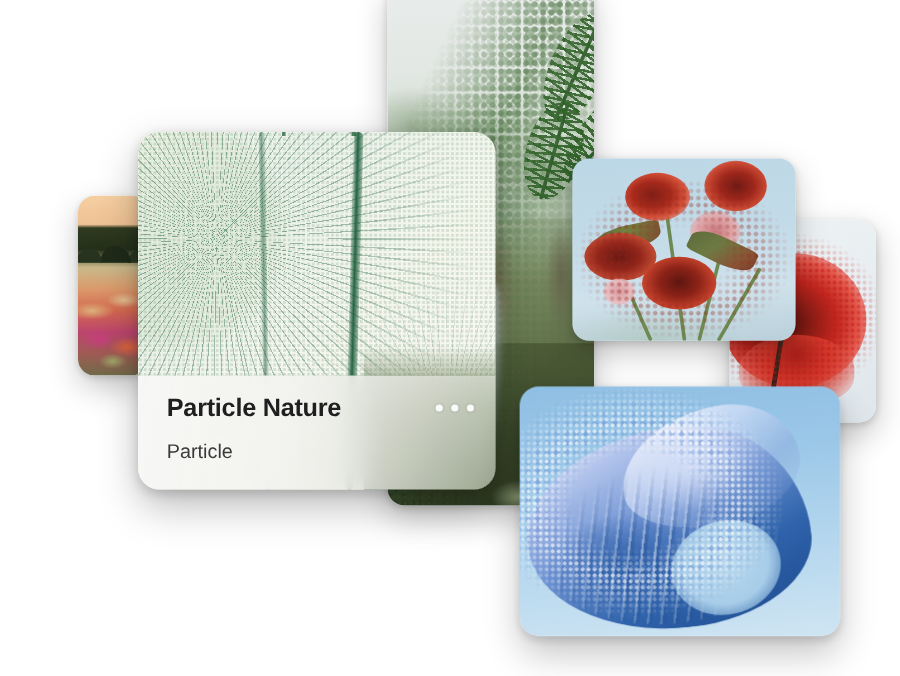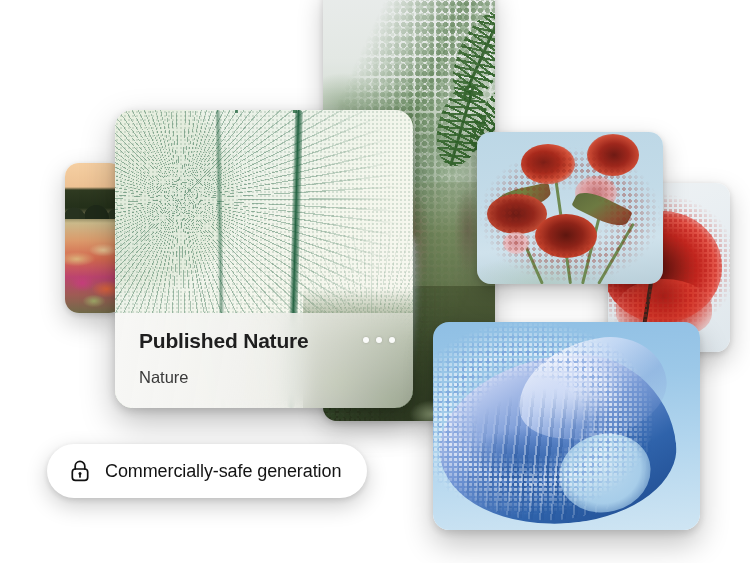--- a/index.html
+++ b/index.html
@@ -285,43 +285,34 @@
   <div class="card" id="card-main">
     <div class="lotus"></div>
     <div class="veins"></div>
     <div class="veins2"></div>
     <div class="stem stem-b"></div>
     <div class="stem stem-a"></div>
     <div class="grain"></div>
     <div class="moss"></div>
 
     <div id="info-panel">
-      <div id="info-title">Published Nature</div>
+      <div id="info-title">Particle Nature</div>
       <div id="info-meta">
-        <span id="info-subject">Nature</span>
+        <span id="info-subject">Particle</span>
       </div>
       <div id="more-menu">
         <span></span>
           <span></span>
           <span></span>
       </div>
     </div>
   </div>
 
   <div class="card" id="card-wave">
     <div class="w-body"></div>
     <div class="w-crest"></div>
     <div class="w-folds"></div>
     <div class="w-hole"></div>
     <div class="w-spray"></div>
   </div>
 
-  <div id="safety-pill">
-    <svg id="lock-icon" viewBox="0 0 22 24" fill="none">
-      <path d="M6.2 10V7.2a4.8 4.8 0 0 1 9.6 0V10" stroke="#111" stroke-width="1.7" stroke-linecap="round"></path>
-      <rect x="3.3" y="10" width="15.4" height="11.4" rx="3.1" stroke="#111" stroke-width="1.7"></rect>
-      <circle cx="11" cy="14.6" r="1.5" fill="#111"></circle>
-      <path d="M11 15.6v2.3" stroke="#111" stroke-width="1.7" stroke-linecap="round"></path>
-    </svg>
-    <span id="safety-pill-label">Commercially-safe generation</span>
-  </div>
 
 </div>
 
 </body></html>

